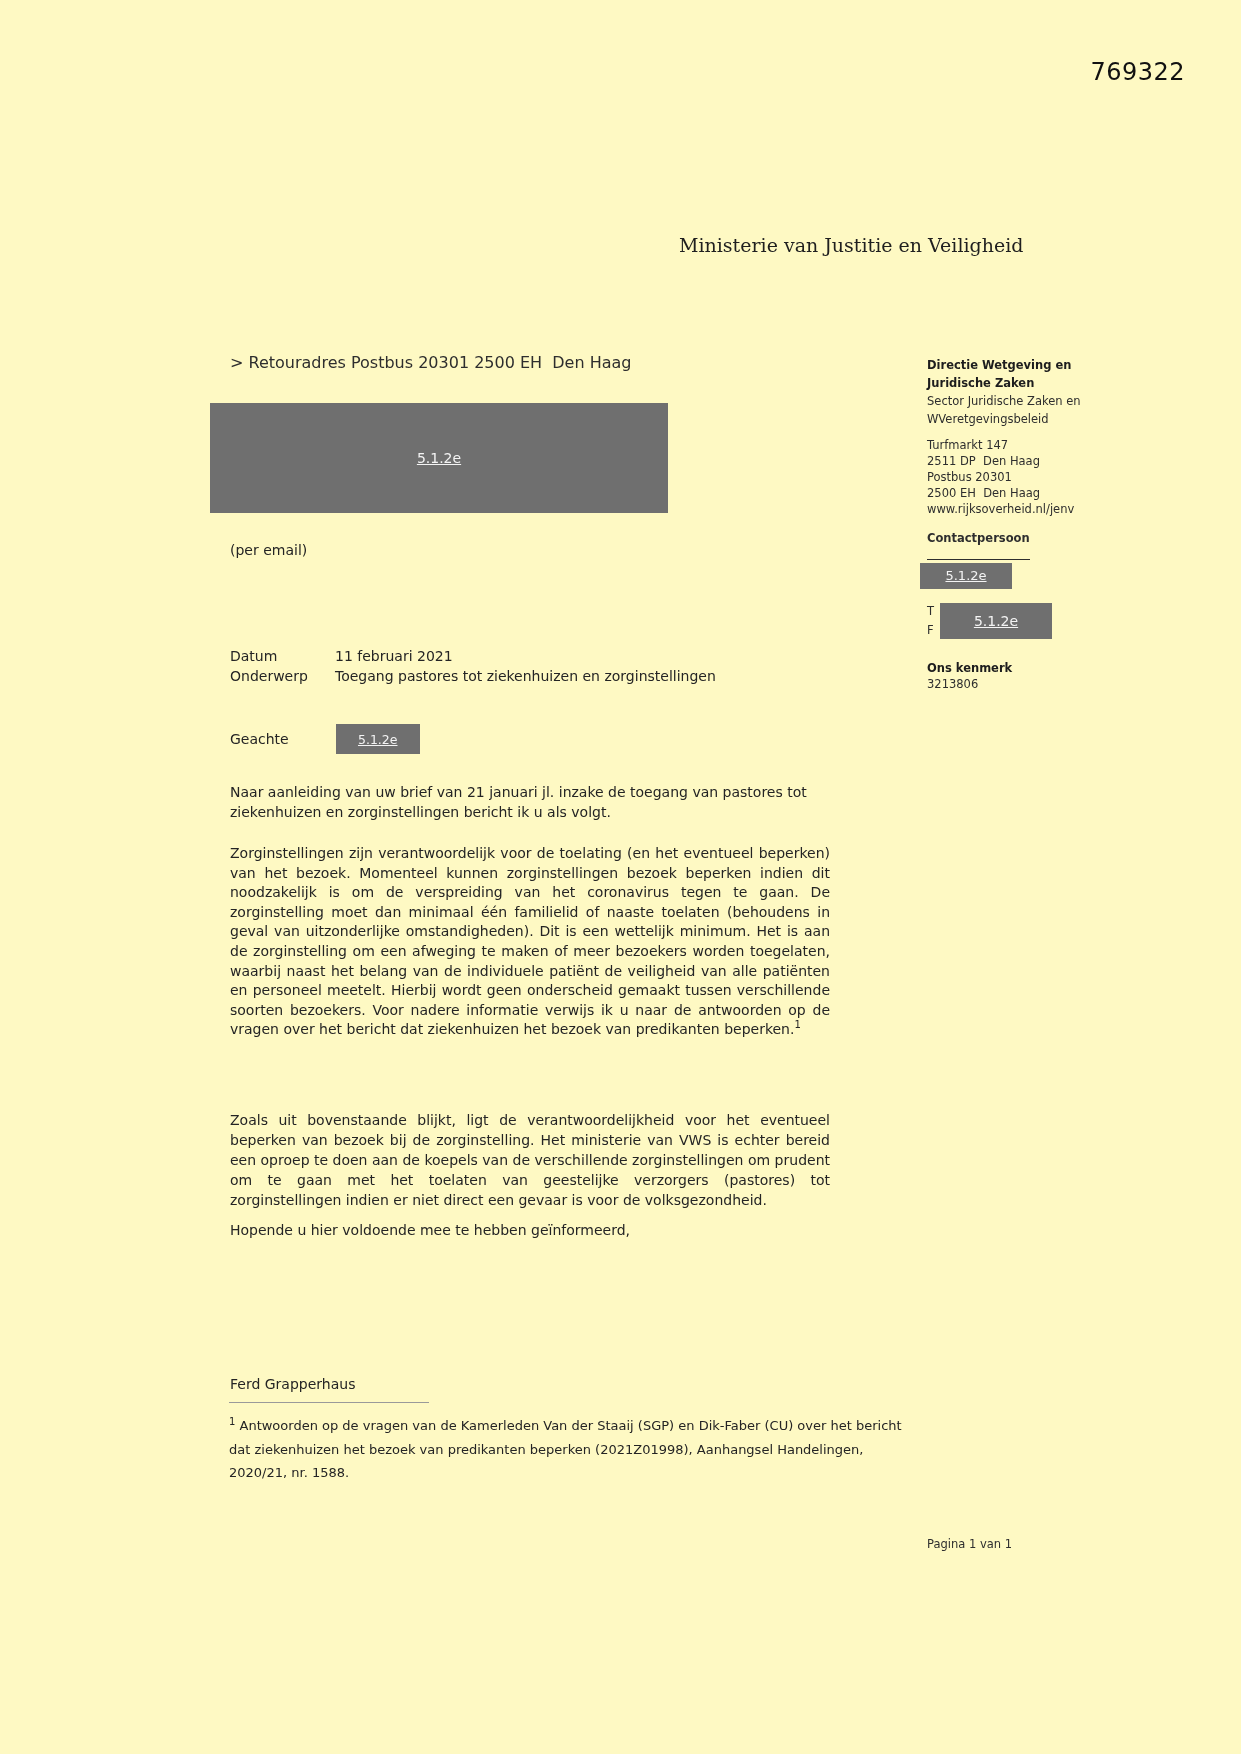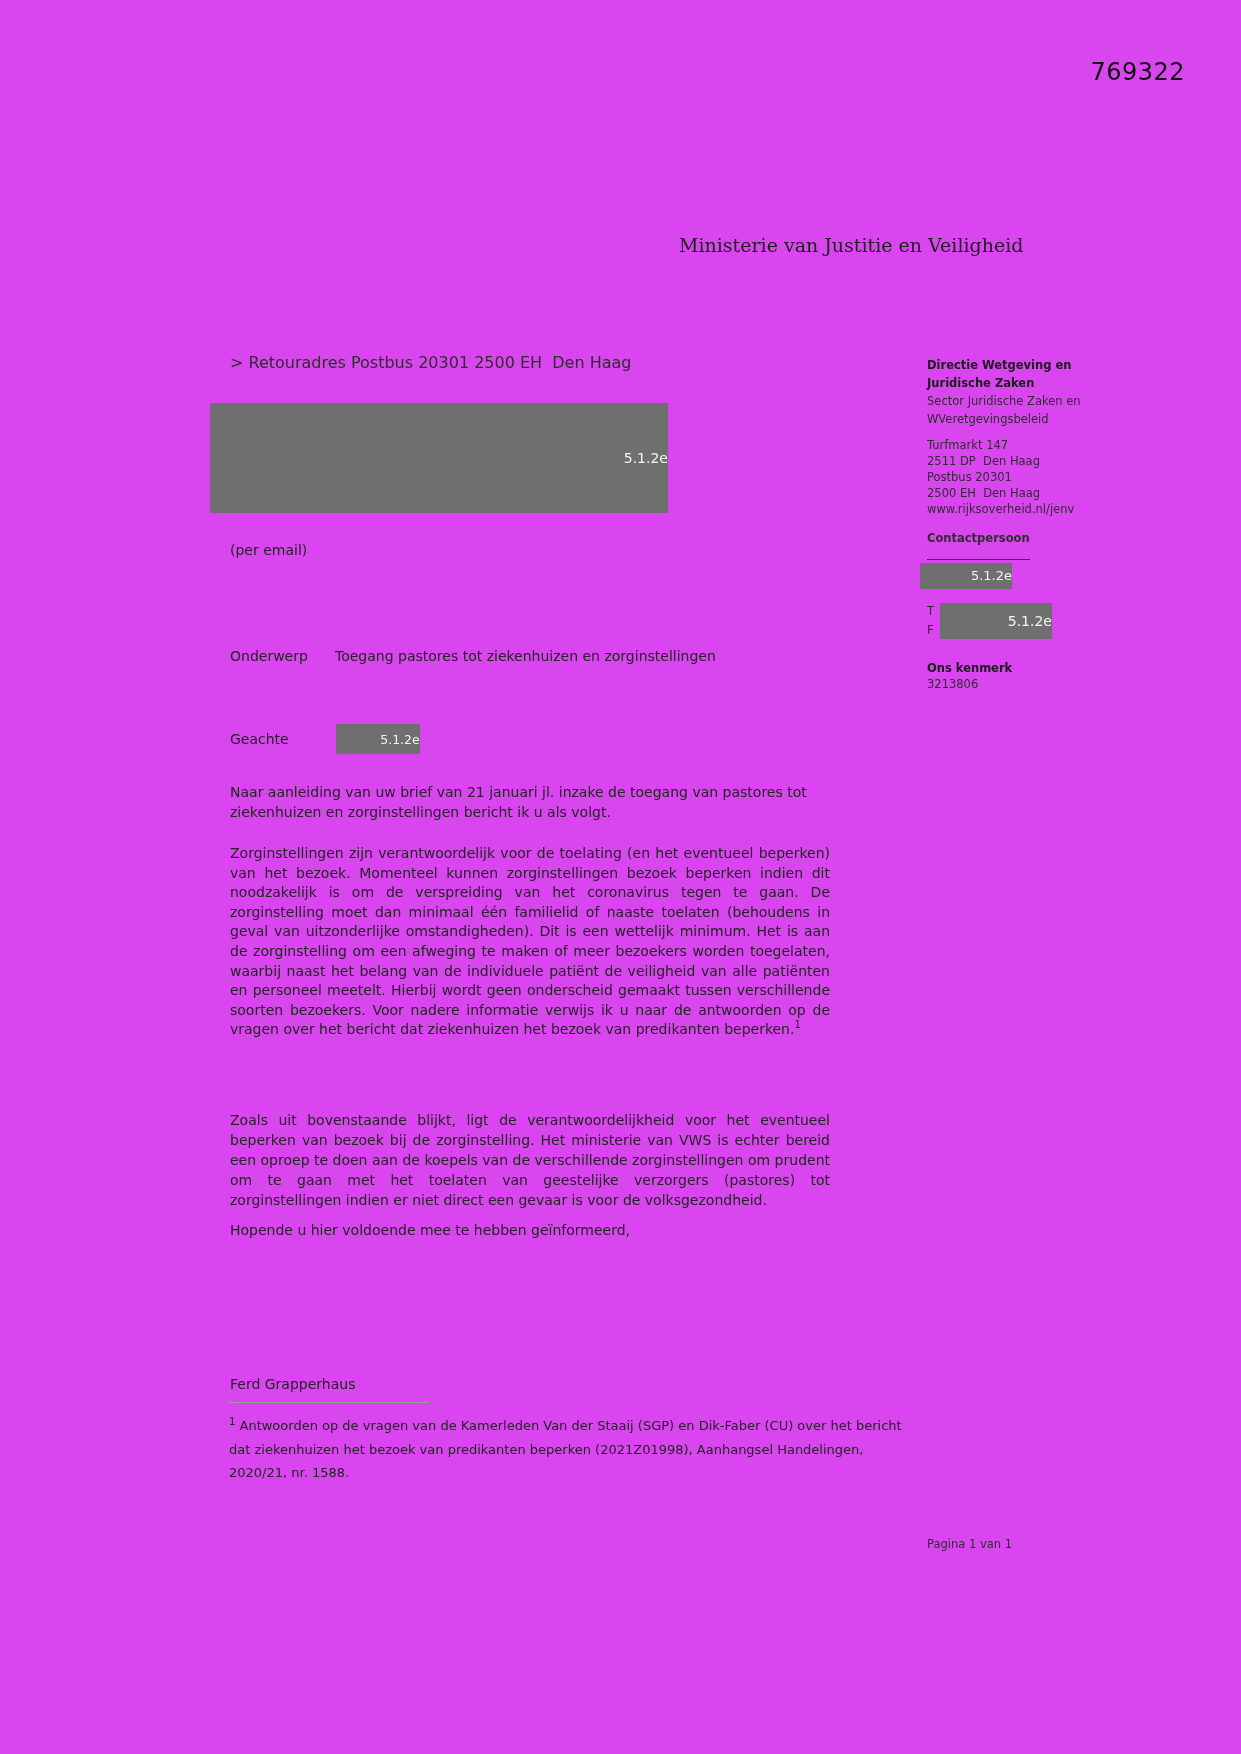--- a/index.html
+++ b/index.html
@@ -1,21 +1,21 @@
 <!DOCTYPE html>
 <html><head>
 <meta charset="utf-8">
 <style>
   html, body { margin: 0; padding: 0; background: #e8e8e8; }
   .page {
     position: relative;
     width: 1241px;
     height: 1754px;
     margin: 0 auto;
-    background: #d946ef;
+    background: #fef9c3;
     font-family: "DejaVu Sans", "Liberation Sans", sans-serif;
     color: #242424;
     overflow: hidden;
   }
   .doc-number {
     position: absolute;
     top: 58px;
     right: 56px;
     font-size: 24px;
     color: #111;
@@ -34,21 +34,22 @@
     top: 353px;
     left: 230px;
     font-size: 16px;
     color: #2e2e2e;
   }
   .redaction {
     background: #6f6f6f;
     color: #f4f4f4;
     display: flex;
     align-items: center;
-    justify-content: flex-end;
+    justify-content: center;
+    text-decoration: underline;
   }
   .redaction-large {
     position: absolute;
     top: 403px;
     left: 210px;
     width: 458px;
     height: 110px;
     font-size: 14px;
   }
   .per-email {
@@ -206,20 +207,24 @@
       </div>
     </div>
     <div class="sb-kenmerk">
       <div class="sb-bold">Ons kenmerk</div>
       <div>3213806</div>
     </div>
   </aside>
 
   <div class="meta">
     <div class="meta-row">
+      <div class="meta-label">Datum</div>
+      <div>11 februari 2021</div>
+    </div>
+    <div class="meta-row">
       <div class="meta-label">Onderwerp</div>
       <div>Toegang pastores tot ziekenhuizen en zorginstellingen</div>
     </div>
   </div>
 
   <div class="salutation">
     <span>Geachte</span>
     <span class="redaction redaction-salutation">
       <span>5.1.2e</span>
     </span>

